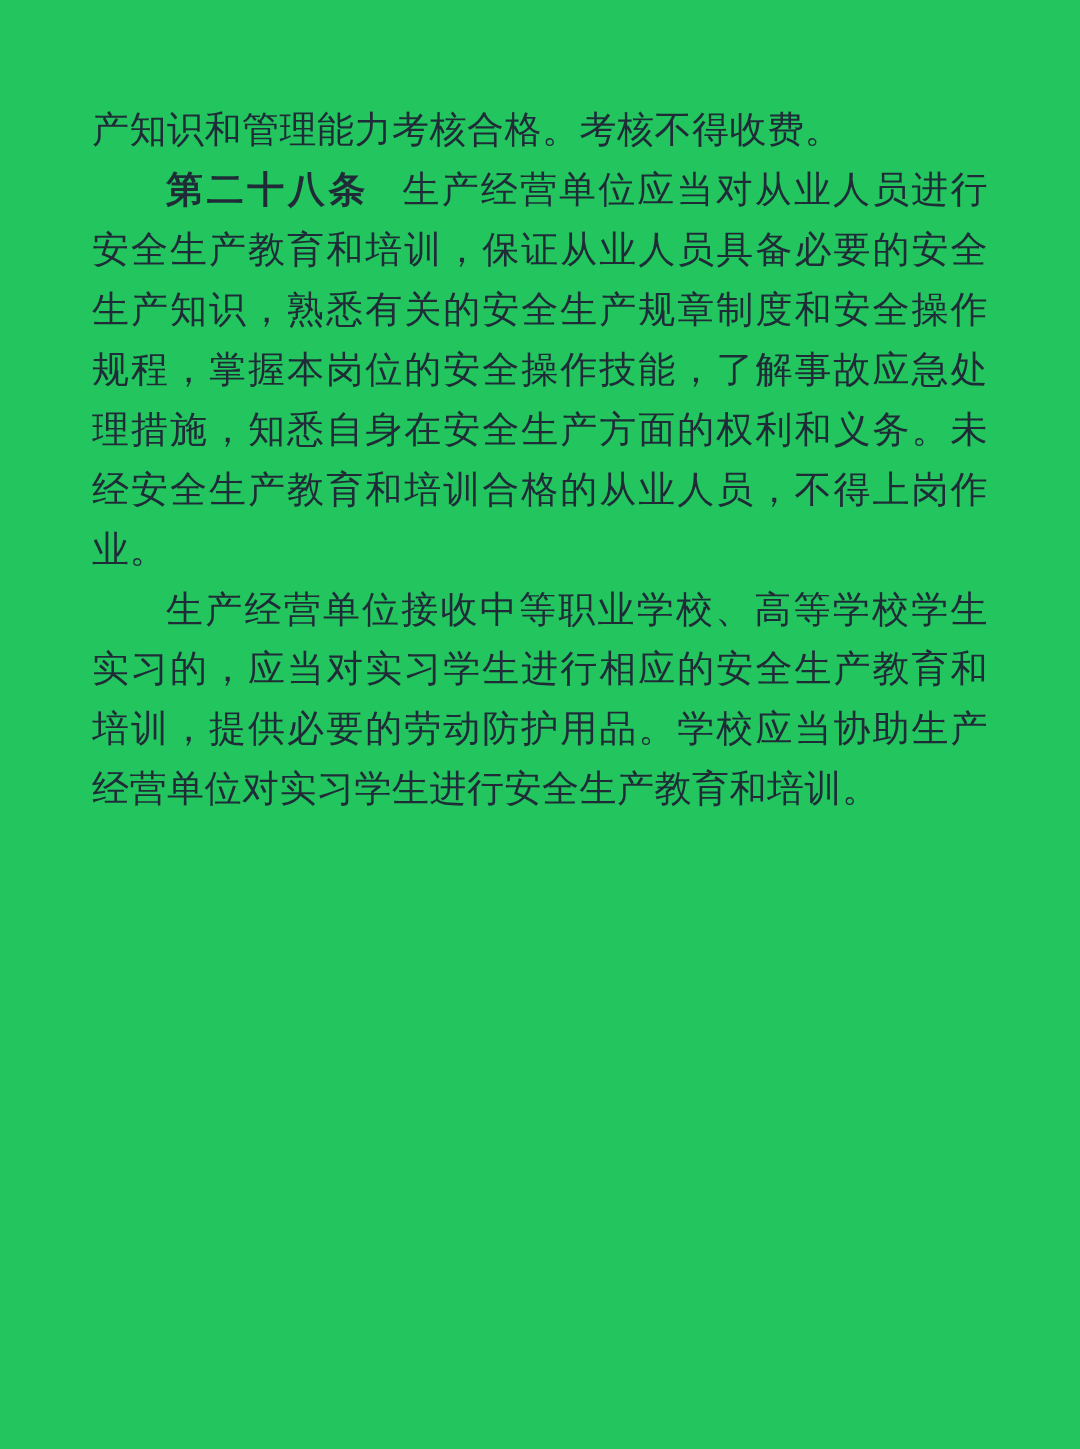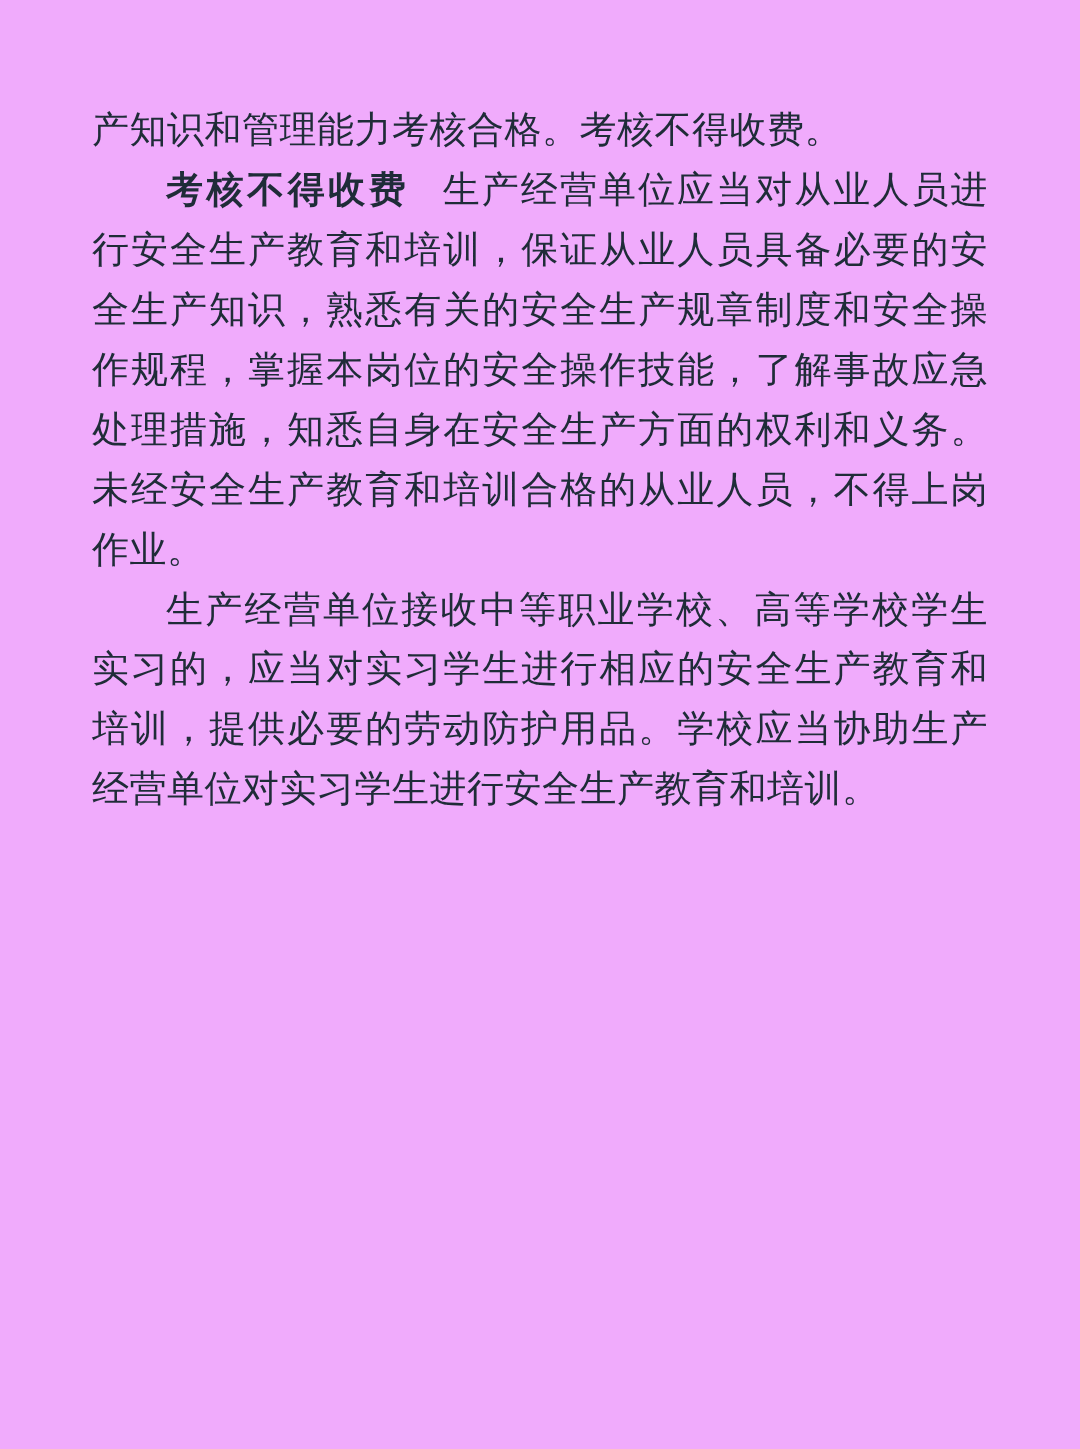--- a/index.html
+++ b/index.html
@@ -12,21 +12,21 @@
     height: 1449px;
     overflow: hidden;
     font-family: "DejaVu Serif", "Liberation Serif", serif;
     color: #22303c;
   }
   .page {
     width: 1080px;
     height: 1449px;
     box-sizing: border-box;
     padding: 100px 92px 0 92px;
-    background: #f0abfc;
+    background: #22c55e;
   }
   .doc-body {
     font-size: 37px;
     line-height: 1.62;
     letter-spacing: 0.5px;
     color: #1f2c38;
     text-align: justify;
     text-justify: inter-ideograph;
   }
   .para {
@@ -50,21 +50,21 @@
 
 <div class="page">
   <div class="doc-body">
 
     <p class="para">
       <span>产知识和管理能力考核合格。考核不得收费。</span>
     </p>
 
 
     <p class="para indent">
-      <span class="article-head">考核不得收费</span><span>生产经营单位应当对从业人员进行安全生产教育和培训，保证从业人员具备必要的安全生产知识，熟悉有关的安全生产规章制度和安全操作规程，掌握本岗位的安全操作技能，了解事故应急处理措施，知悉自身在安全生产方面的权利和义务。未经安全生产教育和培训合格的从业人员，不得上岗作业。</span>
+      <span class="article-head">第二十八条</span><span>生产经营单位应当对从业人员进行安全生产教育和培训，保证从业人员具备必要的安全生产知识，熟悉有关的安全生产规章制度和安全操作规程，掌握本岗位的安全操作技能，了解事故应急处理措施，知悉自身在安全生产方面的权利和义务。未经安全生产教育和培训合格的从业人员，不得上岗作业。</span>
     </p>
 
 
     <p class="para indent">
       <span>生产经营单位接收中等职业学校、高等学校学生实习的，应当对实习学生进行相应的安全生产教育和培训，提供必要的劳动防护用品。学校应当协助生产经营单位对实习学生进行安全生产教育和培训。</span>
     </p>
 
   </div>
 </div>
 

